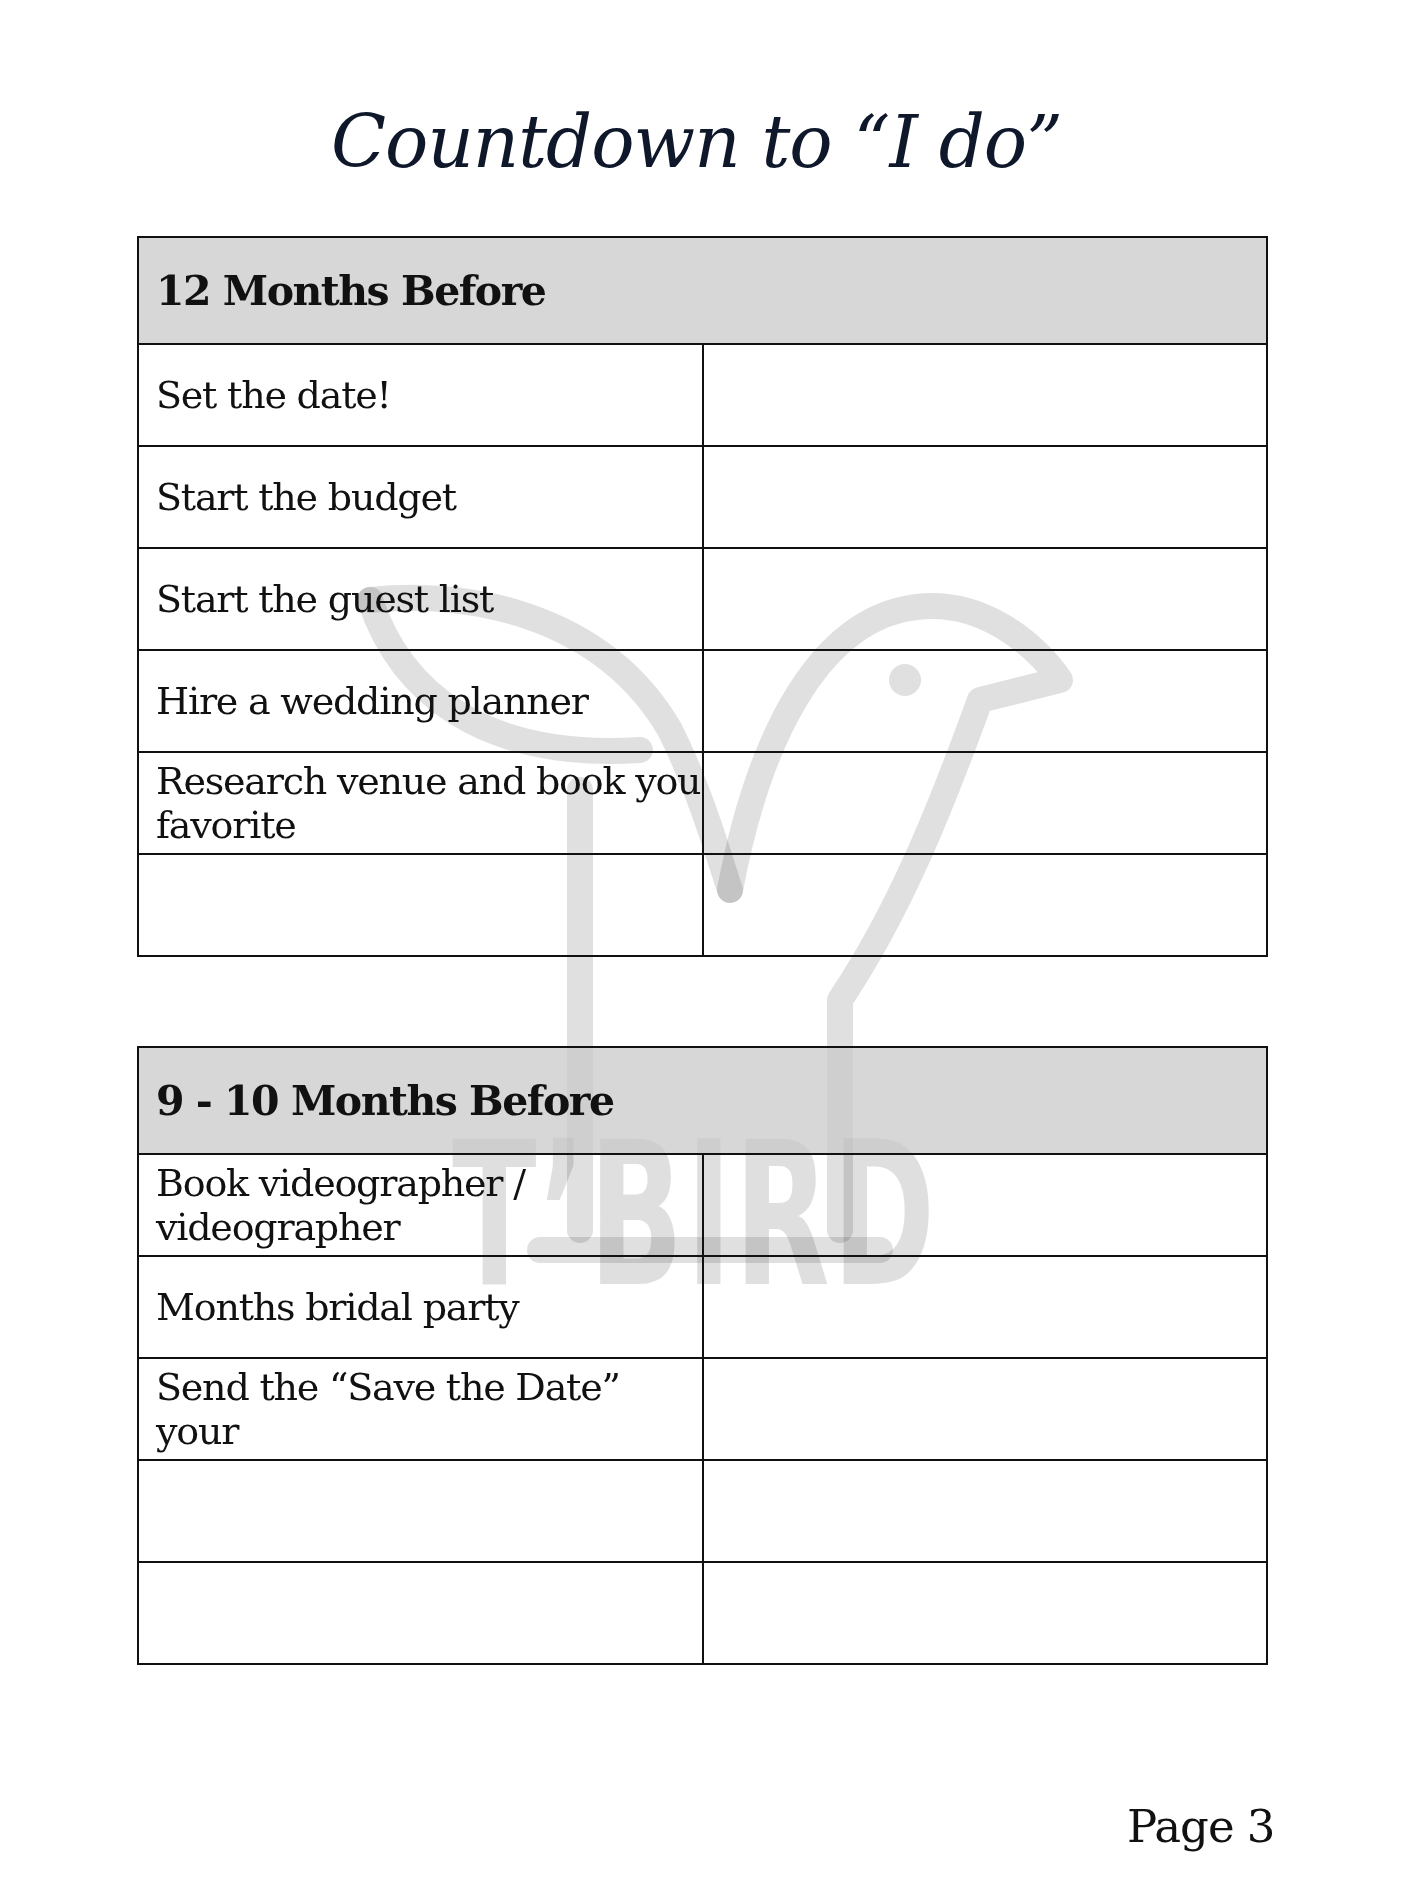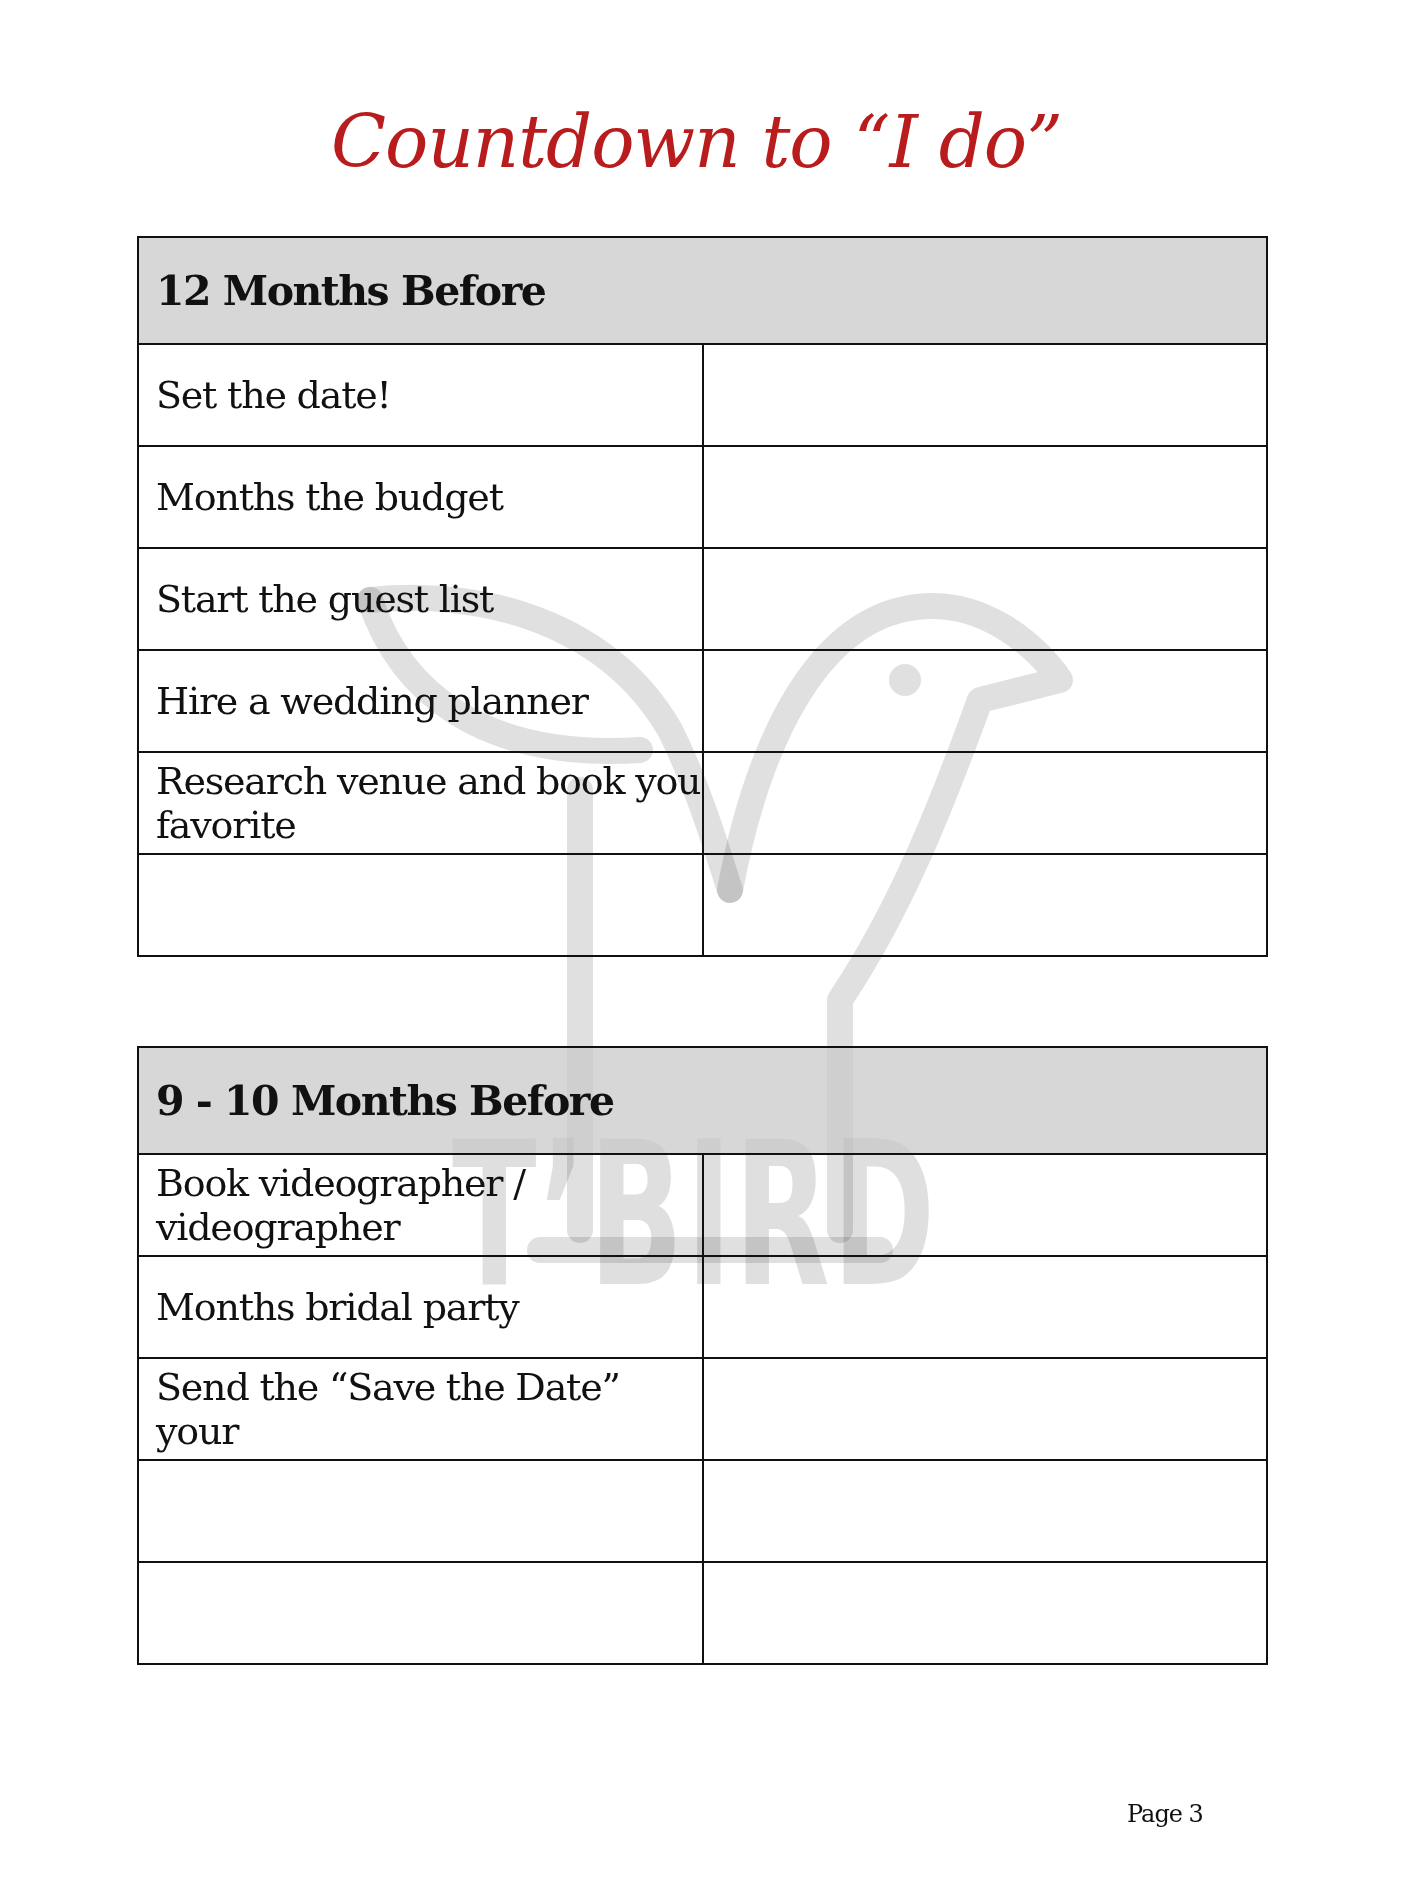--- a/index.html
+++ b/index.html
@@ -1,39 +1,39 @@
 <!DOCTYPE html>
 <html><head>
   <meta charset="utf-8">
   <style>
     html, body { margin: 0; padding: 0; background: #ffffff; }
     body { width: 1409px; height: 1879px; position: relative; overflow: hidden;
            font-family: "DejaVu Serif", serif; color: #111; }
     .title { position: absolute; left: 0; right: 16px; top: 52px; text-align: center;
              font-family: "DejaVu Serif", serif; font-style: italic; font-size: 72px;
-             letter-spacing: -1px; color: #b91c1c; font-weight: normal; }
+             letter-spacing: -1px; color: #0f172a; font-weight: normal; }
     .watermark { position: absolute; left: 340px; top: 530px; width: 740px; height: 760px;
                  pointer-events: none; z-index: 0; }
     .wm-text { position: absolute; left: 452px; top: 1115px; font-family: "DejaVu Sans", sans-serif;
                font-weight: bold; font-size: 200px; color: #000; opacity: 0.12;
                letter-spacing: 4px; transform: scaleX(0.62); transform-origin: left top; z-index: 0;
                line-height: 1; }
     table.checklist { position: absolute; left: 137px; width: 1131px; border-collapse: collapse;
                       z-index: 1; table-layout: fixed; padding-left: 20px; }
     table.checklist td, table.checklist th { border: 2.5px solid #111; padding: 0 0 0 17px;
                       text-align: left; vertical-align: middle; background: transparent; }
     table.checklist th { background: rgba(200,200,200,0.72); height: 105px;
                       font-family: "DejaVu Serif", serif; font-weight: bold; font-size: 41px;
                       letter-spacing: -1.5px; }
     table.checklist td.task { height: 100px; font-size: 38px; letter-spacing: -1.2px;
                       font-family: "DejaVu Serif", serif; margin-top: 9px; }
     table.checklist td.check { width: 214px; padding: 0; }
     #t1 { top: 236px; }
     #t2 { top: 1046px; }
-    .page-num { position: absolute; left: 1127px; top: 1800px; font-size: 24px;
+    .page-num { position: absolute; left: 1127px; top: 1800px; font-size: 45px;
                 font-family: "DejaVu Serif", serif; letter-spacing: -1px; }
   </style>
 </head>
 <body>
 
 <h1 class="title">Countdown to “I do”</h1>
 
 <svg class="watermark" viewBox="0 0 740 760">
   <g fill="none" stroke="#000" stroke-opacity="0.12" stroke-width="26" stroke-linecap="round" stroke-linejoin="round">
     <path d="M30 70 C 120 60, 260 80, 330 200 C 360 260, 380 330, 390 360"></path>
@@ -49,21 +49,21 @@
 <table class="checklist" id="t1">
   <tbody>
       <tr>
     <th colspan="2">12 Months Before</th>
   </tr>
   <tr>
     <td class="task">Set the date!</td>
     <td class="check"></td>
   </tr>
   <tr>
-    <td class="task">Months the budget</td>
+    <td class="task">Start the budget</td>
     <td class="check"></td>
   </tr>
   <tr>
     <td class="task">Start the guest list</td>
     <td class="check"></td>
   </tr>
   <tr>
     <td class="task">Hire a wedding planner</td>
     <td class="check"></td>
   </tr>

